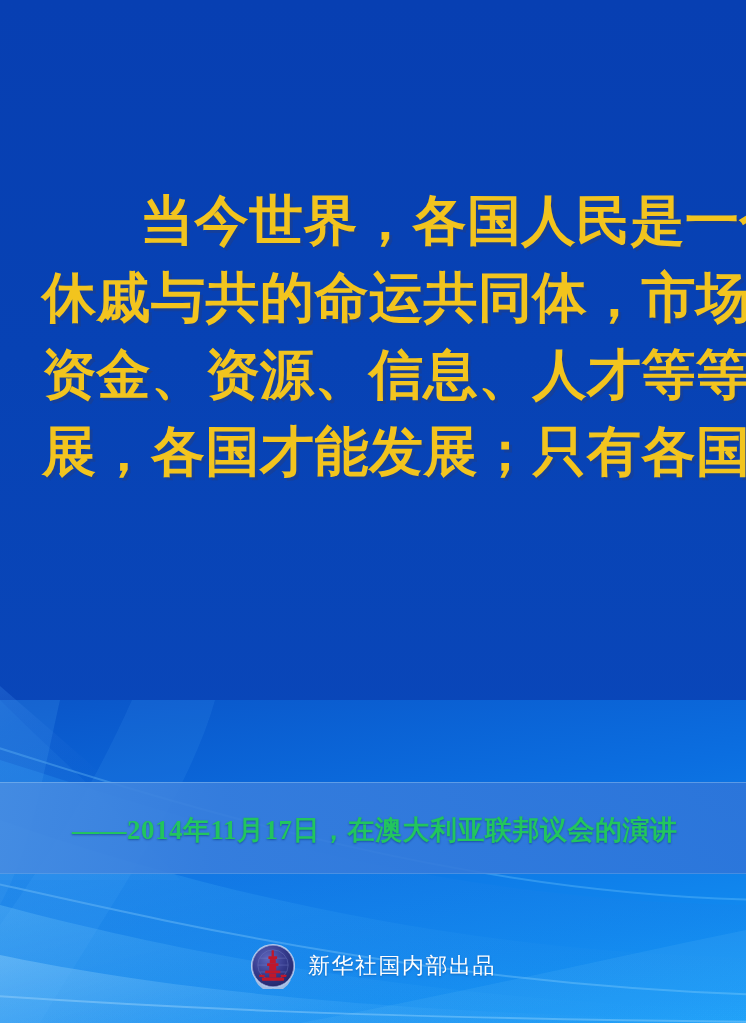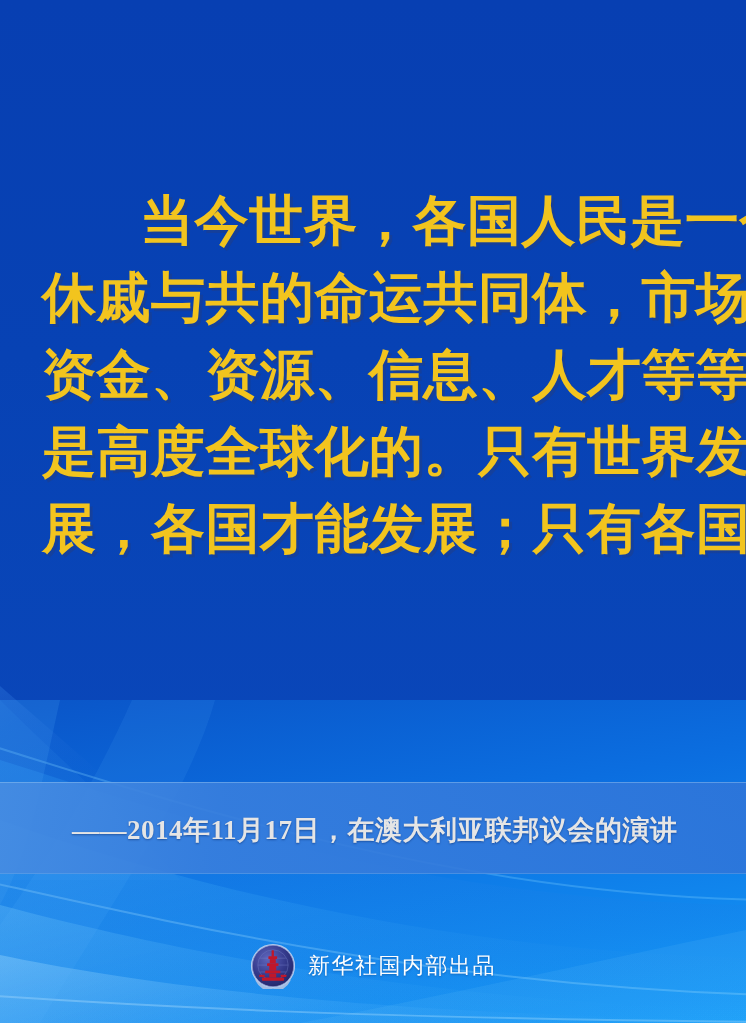--- a/index.html
+++ b/index.html
@@ -57,21 +57,21 @@
     position: absolute;
     left: 0; top: 873px;
     width: 746px; height: 1px;
     background: rgba(110,175,235,0.40);
   }
   .attrib-text {
     position: absolute;
     left: 72px;
     top: 812px;
     width: 640px;
-    color: #e5e5e5;
+    color: #22c55e;
     font-family: "Liberation Serif", serif;
     font-weight: bold;
     font-size: 27px;
     letter-spacing: 0.5px;
     white-space: nowrap;
     text-shadow: 0 1px 2px rgba(0,30,90,0.45);
   }
 
   
   .quote {
@@ -181,21 +181,20 @@
   </svg>
 
   <div class="attrib-band"></div>
   <div class="attrib-band-top-edge"></div>
   <div class="attrib-band-bot-edge"></div>
 
   <div class="quote">
     <span class="line indent j1">当今世界，各国人民是一个</span>
     <span class="line j2">休戚与共的命运共同体，市场、</span>
     <span class="line j3">资金、资源、信息、人才等等都</span>
-    <span class="line j4">是高度全球化的。只有世界发</span>
     <span class="line j5">展，各国才能发展；只有各国发</span>
   </div>
 
   <div class="attrib-text">——2014年11月17日，在澳大利亚联邦议会的演讲</div>
 
   <div class="footer">
     <div class="logo">
       <svg viewBox="0 0 100 100" width="46" height="46">
         <defs>
           <radialGradient id="lgrad" cx="0.38" cy="0.32" r="0.78">

